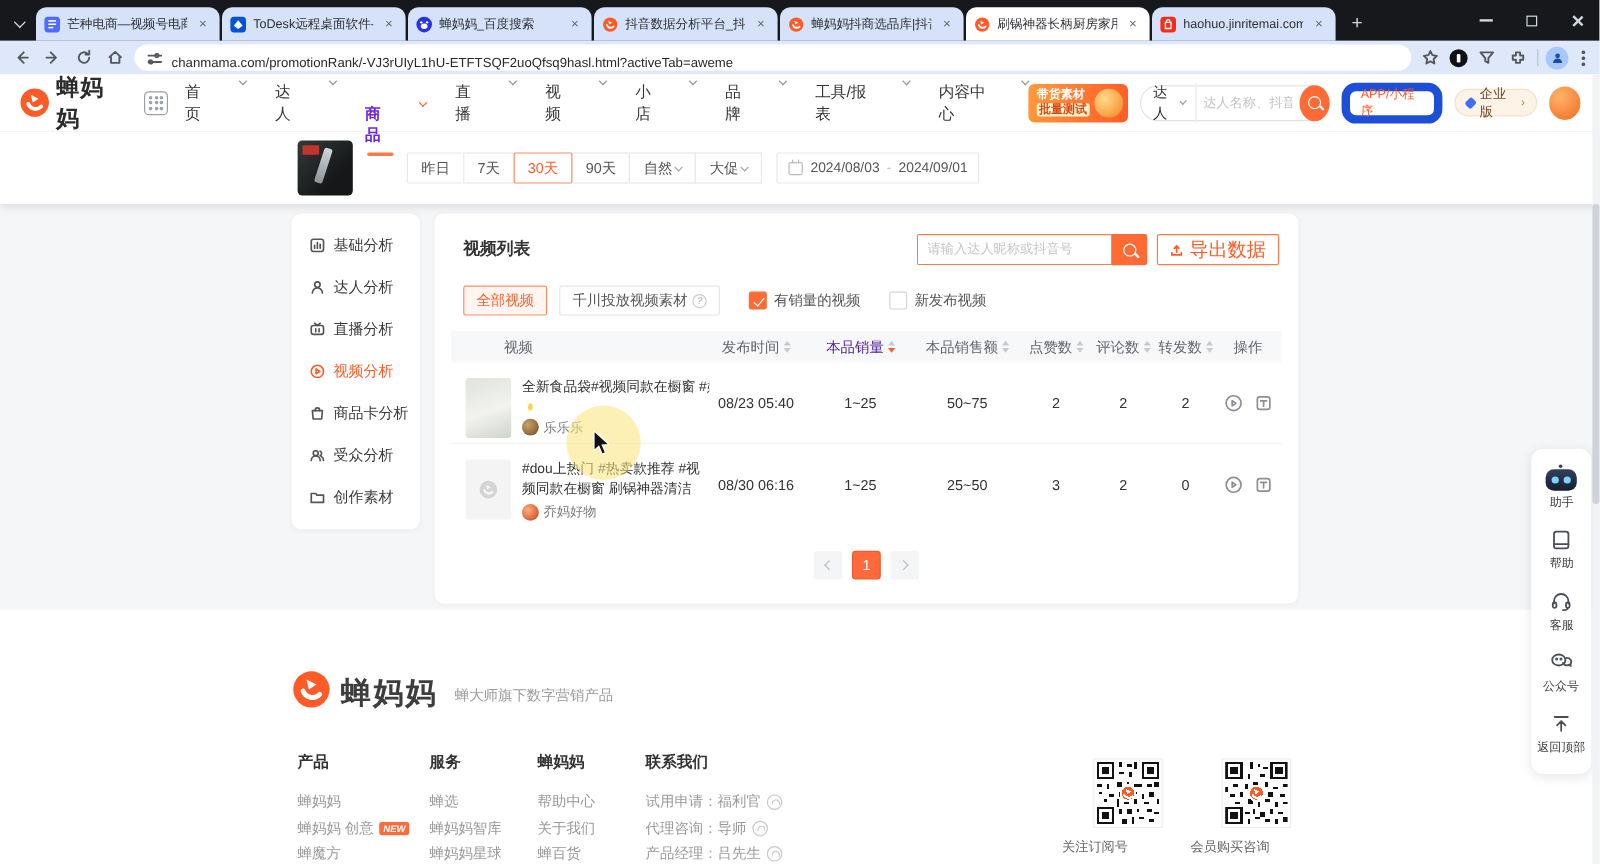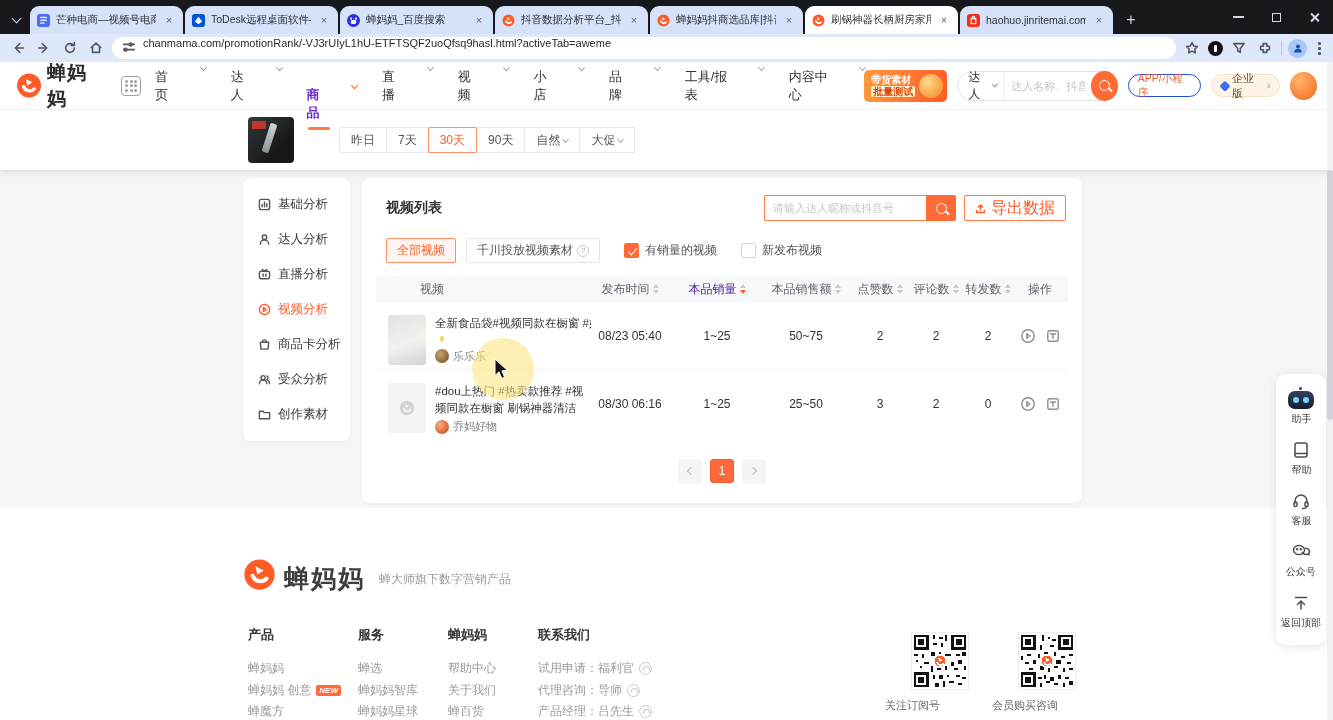--- a/index.html
+++ b/index.html
@@ -22,21 +22,21 @@
   .wc { width:38px; height:34px; display:flex; align-items:center; justify-content:center; }
   .wc-min { width:11px; height:1.5px; background:#cfd6e4; }
   .wc-max { width:9px; height:9px; border:1.5px solid #cfd6e4; }
   .wc-close { position:relative; width:11px; height:11px; }
   .wc-close:before,.wc-close:after { content:""; position:absolute; left:5px; top:0; width:1.5px; height:11px; background:#cfd6e4; }
   .wc-close:before { transform:rotate(45deg);} .wc-close:after { transform:rotate(-45deg);}
 
   .toolbar { position:absolute; top:34px; left:0; right:0; height:28px; background:#dee8fa; display:flex; align-items:center; padding:0 8px; gap:6px; }
   .tb-ic { width:20px; height:20px; display:flex; align-items:center; justify-content:center; color:#54575c; }
   .tb-ic svg { width:14px; height:14px; stroke:#54575c; fill:none; stroke-width:1.8; stroke-linecap:round; stroke-linejoin:round; }
-  .omnibox { flex:1; height:22px; background:#ffffff; border-radius:11px; display:flex; align-items:flex-start; padding:0 10px; gap:7px; font-size:11px; color:#27292d; max-width:1085px; }
+  .omnibox { flex:1; height:22px; background:#ffffff; border-radius:11px; display:flex; align-items:flex-end; padding:0 10px; gap:7px; font-size:11px; color:#27292d; max-width:1085px; }
   .omnibox .url { white-space:nowrap; overflow:hidden; flex:1; }
   .ext-dot { width:15px; height:15px; border-radius:50%; background:#101114; position:relative; }
   .ext-dot:after { content:""; position:absolute; left:6px; top:4px; width:3px; height:7px; background:#fff; border-radius:1px; }
   .divider-v { width:1px; height:14px; background:#b9c4da; }
   .profile { width:19px; height:19px; border-radius:50%; background:#a8c7fa; display:flex; align-items:center; justify-content:center; }
   .kebab { width:4px; height:14px; position:relative; margin:0 4px; }
   .kebab:before { content:""; position:absolute; left:1px; top:1px; width:2.5px; height:2.5px; border-radius:50%; background:#54575c; box-shadow:0 5px 0 #54575c, 0 10px 0 #54575c; }
 
   
   .site-header { position:absolute; top:62px; left:0; right:0; height:48px; background:#fff; display:flex; align-items:center; padding:0 16px; border-bottom:1px solid #f2f2f2; z-index:5; }
@@ -57,21 +57,21 @@
   .promo-lines span { font-size:10px; color:#fff; font-weight:bold; white-space:nowrap; }
   .promo-lines span:last-child { background:#fff3cf; color:#d9480f; border-radius:2px; padding:0 2px; }
   .mascot { width:24px; height:24px; border-radius:50%; background:radial-gradient(circle at 35% 35%, #ffd98a, #f3831f); flex:0 0 24px; }
   .hdr-search { height:30px; border:1px solid #e3e3e3; border-radius:16px; display:flex; align-items:center; padding-left:10px; background:#fff; }
   .hdr-search .cat { font-size:12px; color:#333; display:flex; align-items:center; gap:4px; padding-right:7px; border-right:1px solid #eee; }
   .hdr-search input { border:none; outline:none; width:86px; font-size:11px; padding:0 6px; color:#333; background:transparent; }
   .hdr-search input::placeholder { color:#c3c3c3; }
   .hdr-search .go { width:30px; height:30px; margin:-1px -1px -1px 0; border-radius:50%; background:#ff6a35; display:flex; align-items:center; justify-content:center; }
   .mag { width:11px; height:11px; border:1.8px solid #fff; border-radius:50%; position:relative; }
   .mag:after { content:""; position:absolute; width:5px; height:1.8px; background:#fff; transform:rotate(45deg); right:-4px; bottom:-1px; border-radius:1px; }
-  .pill-app { height:23px; border:1px solid #1d4ed8; color:#ff5b27; border-radius:12px; font-size:10.5px; display:flex; align-items:center; padding:10px 9px; background:#fff; }
+  .pill-app { height:23px; border:7px solid #1d4ed8; color:#ff5b27; border-radius:12px; font-size:10.5px; display:flex; align-items:center; padding:10px 9px; background:#fff; }
   .pill-ent { height:23px; border-radius:12px; font-size:11px; display:flex; align-items:center; gap:4px; padding:0 9px; background:#fdf3e7; border:1px solid #f3e1c9; color:#6b4a23; }
   .ent-dot { width:8px; height:8px; border-radius:2px; background:#3f6df6; transform:rotate(45deg); }
   .ent-arr { font-size:10px; color:#b08a55; }
   .avatar { width:28px; height:28px; border-radius:50%; background:radial-gradient(circle at 35% 30%, #ffb36b, #f06a1d); }
 
   
   .product-bar { position:absolute; top:110px; left:0; right:0; height:60px; background:#fff; box-shadow:0 3px 6px rgba(40,40,50,.10); display:flex; align-items:center; z-index:4; }
   .pb-inner { margin-left:248px; display:flex; align-items:center; width:1085px; }
   .p-thumb { width:46px; height:46px; border-radius:4px; background:linear-gradient(135deg,#35393a 0%, #151718 70%); position:relative; overflow:hidden; flex:0 0 46px; }
   .p-thumb:before { content:""; position:absolute; left:18px; top:6px; width:7px; height:30px; background:linear-gradient(#cfd5d8,#8b9499); transform:rotate(18deg); border-radius:2px; }
@@ -443,20 +443,26 @@
           </div>
         <div class="seg-btn">
             <span>自然</span>
             <i class="caret"></i>
           </div>
         <div class="seg-btn">
             <span>大促</span>
             <i class="caret"></i>
           </div>
       </div>
+      <div class="daterange">
+        <i class="cal"></i>
+        <span>2024/08/03</span>
+        <span style="color:#bbb">-</span>
+        <span>2024/09/01</span>
+      </div>
     </div>
   </div>
 
   <div class="side-card">
     <div class="side-item">
       <svg viewBox="0 0 14 14">
           <rect x="1.5" y="1.5" width="11" height="11" rx="2"></rect>
           <path d="M4.5 9.5V7M7 9.5V4.5M9.5 9.5V6"></path>
         </svg>
       <span>基础分析</span>

